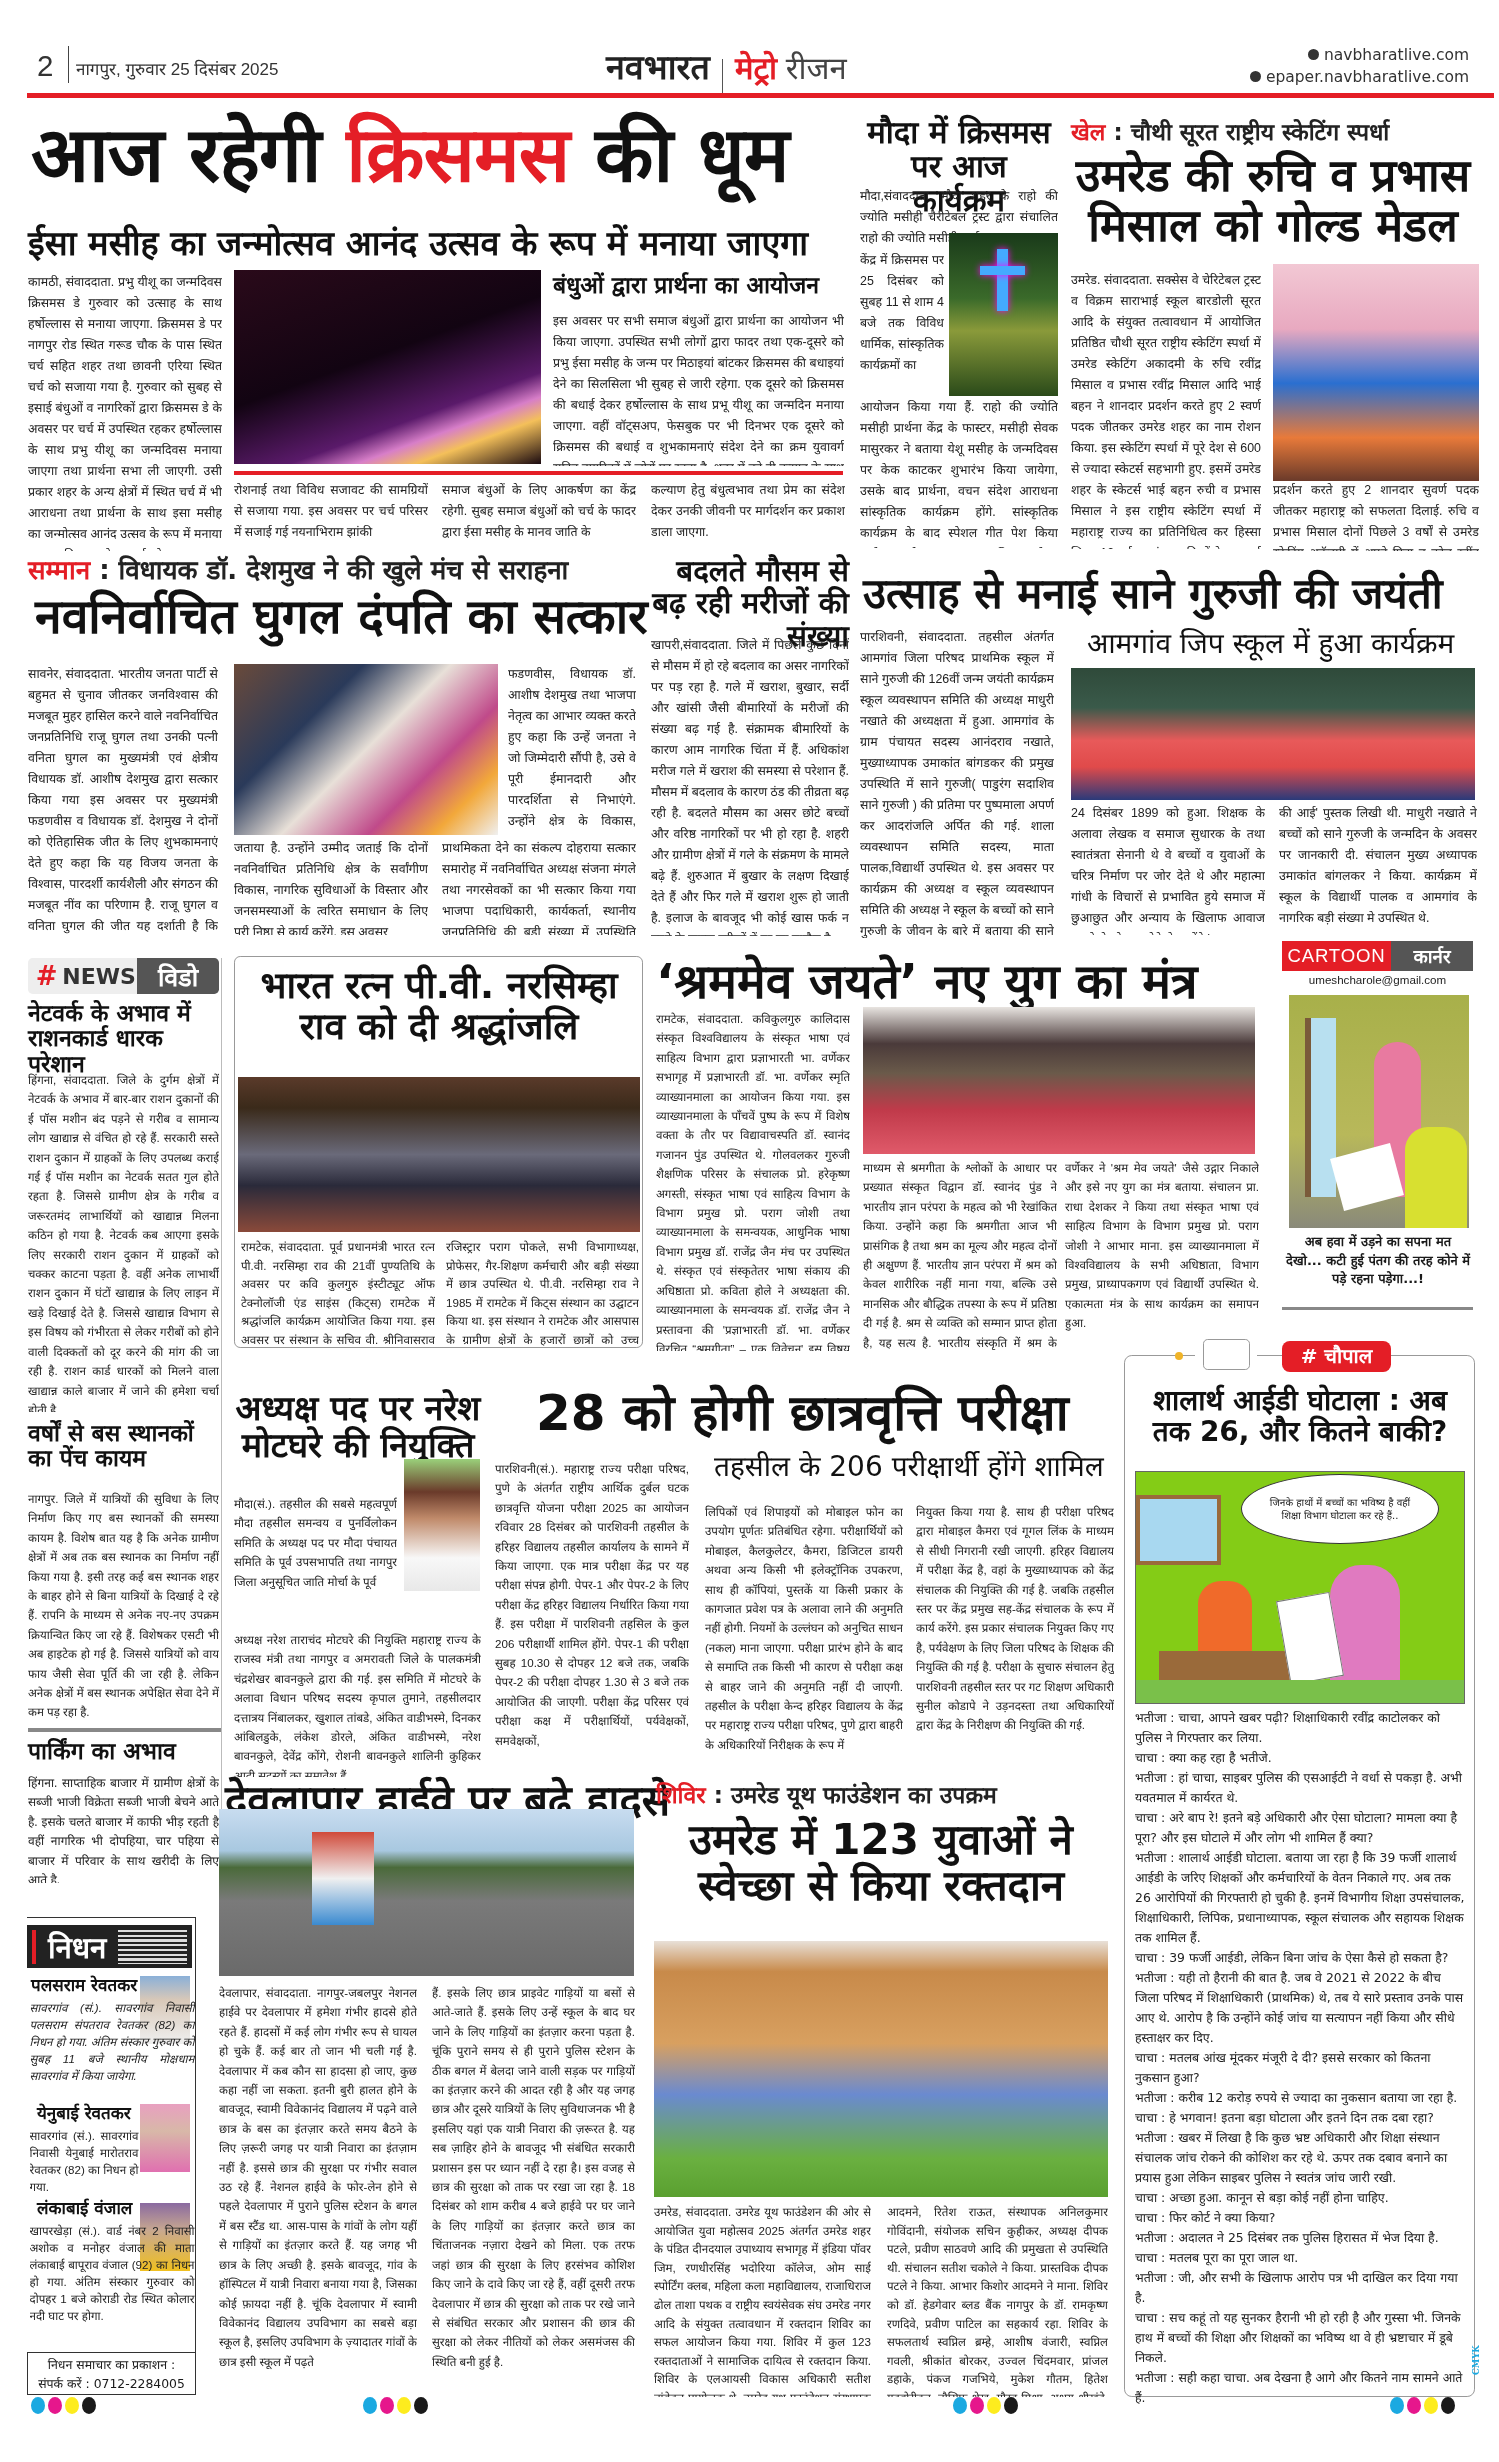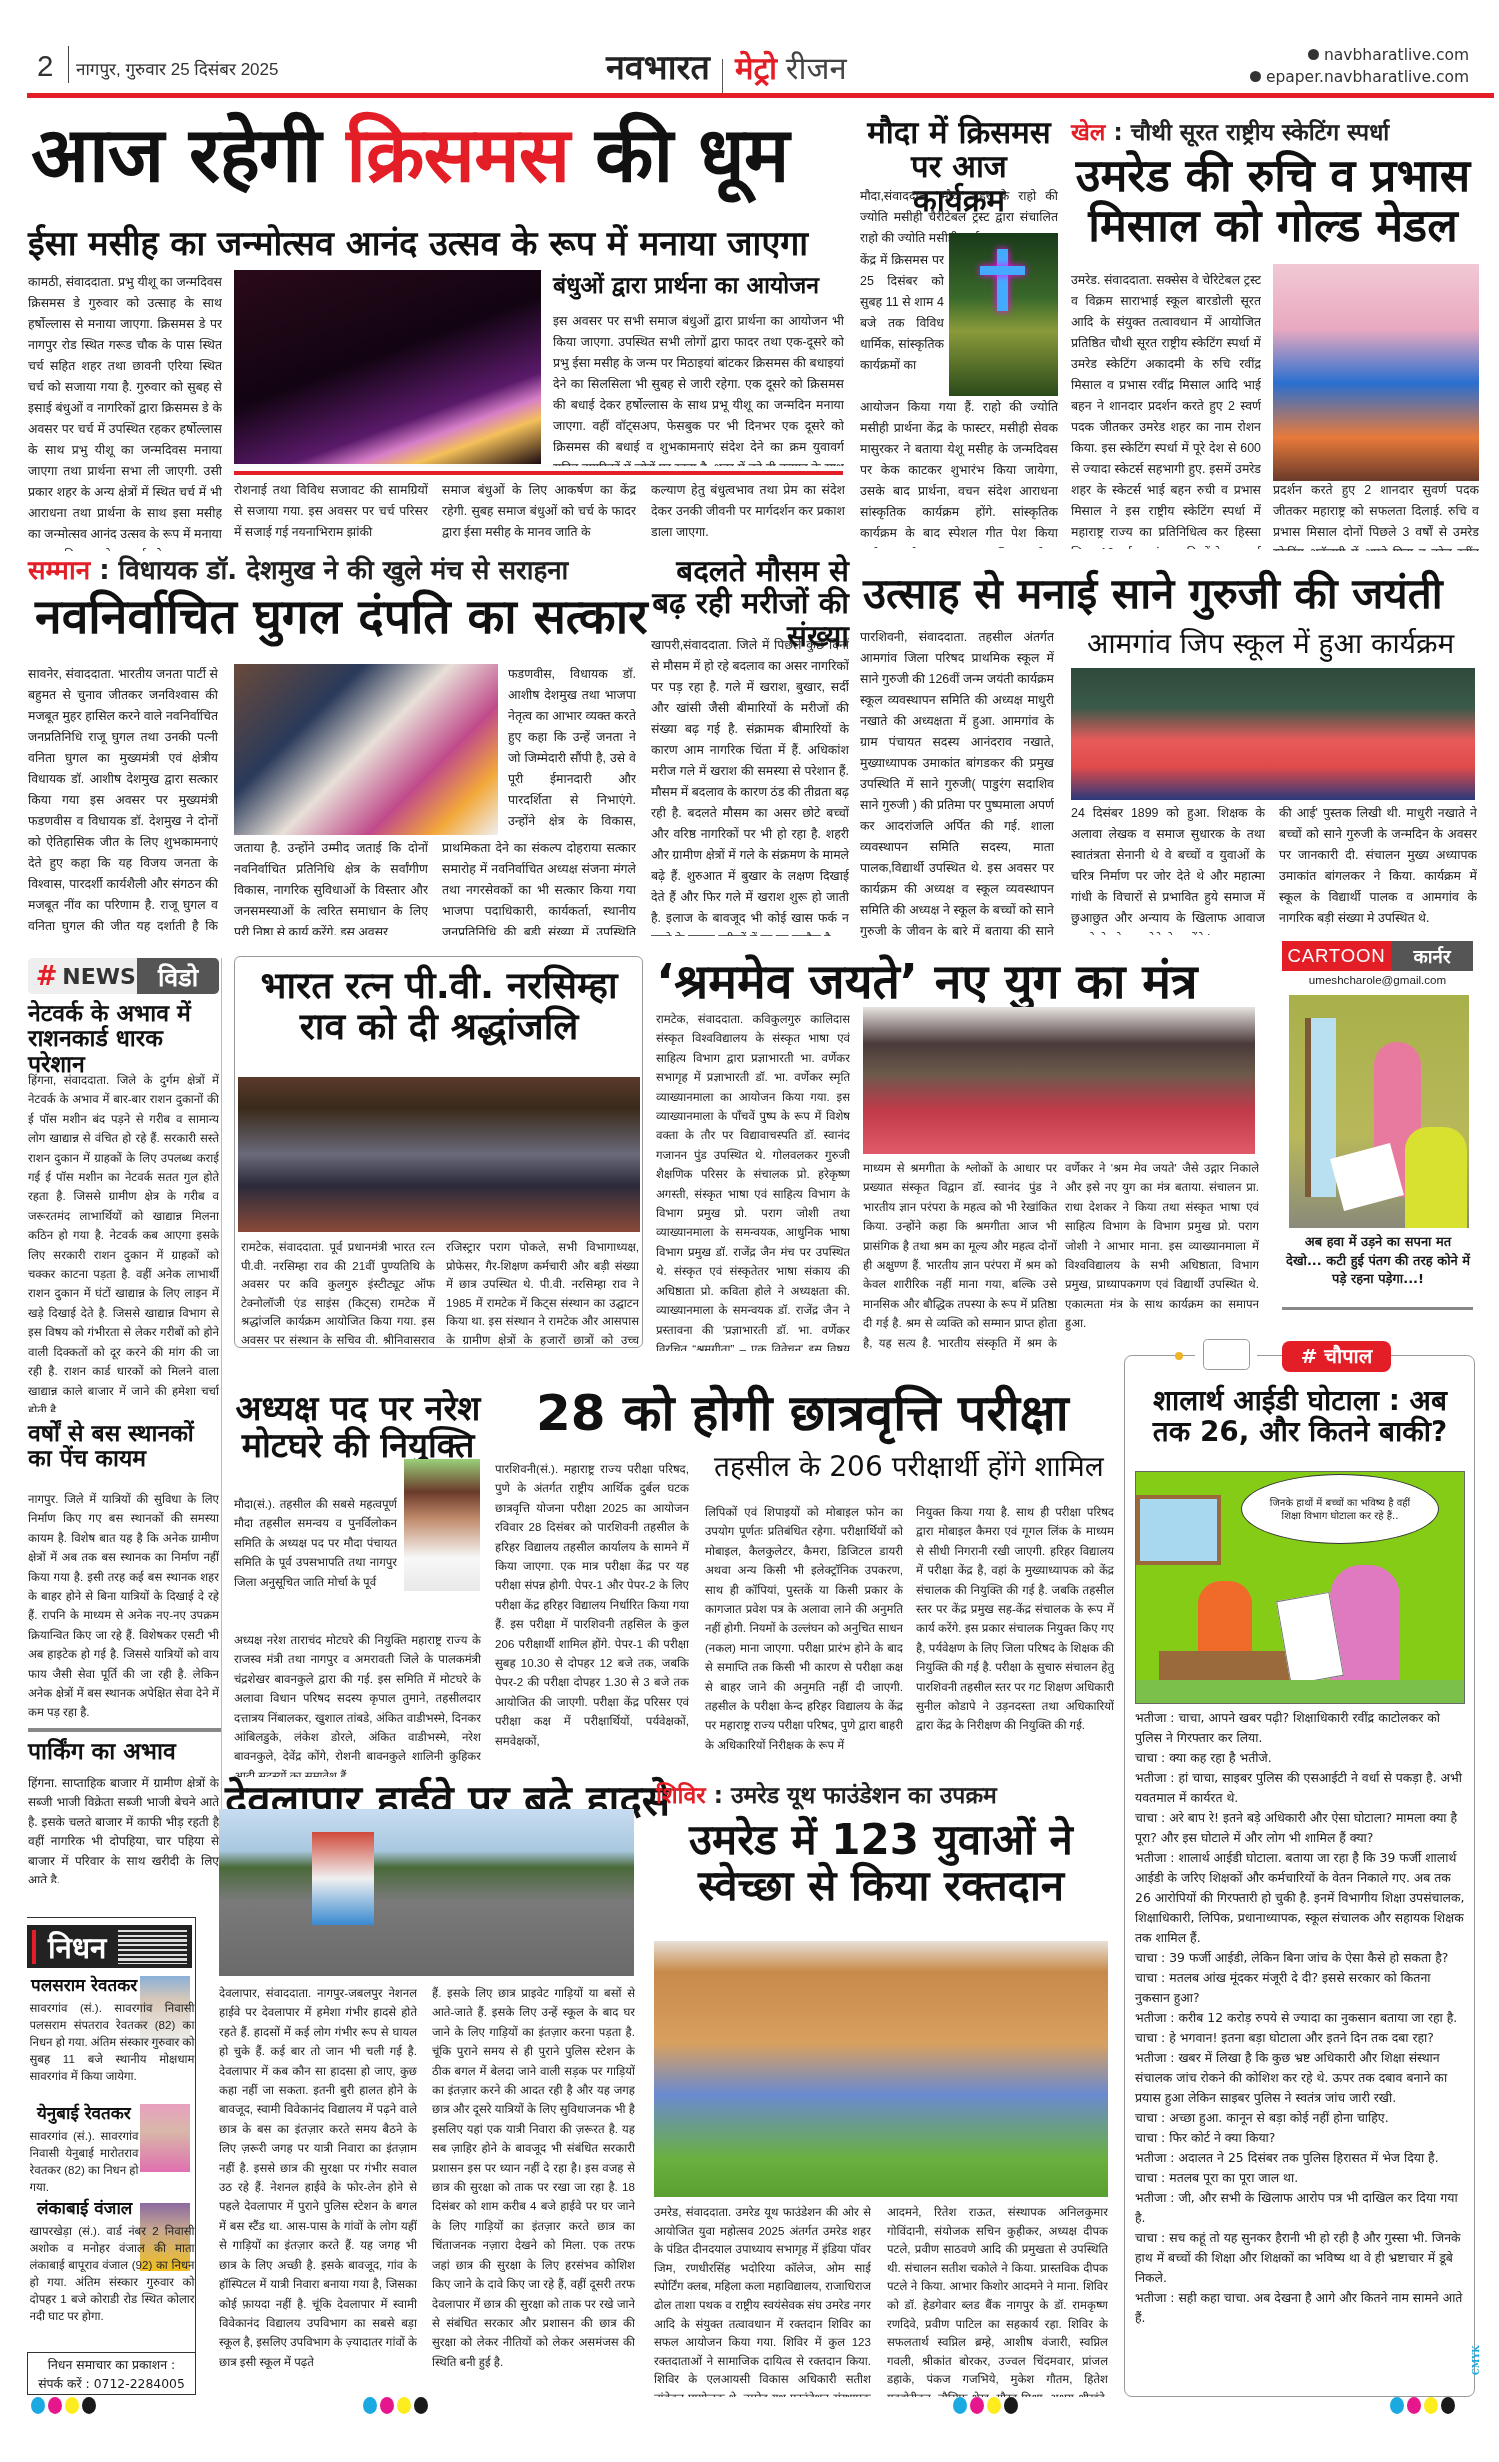--- a/index.html
+++ b/index.html
@@ -158,20 +158,21 @@
   <div style="position:absolute;left:147px;top:124px;width:54px;height:85px;background:#fff;border:0.8px solid #777;transform:rotate(-10deg);"></div>
   <div style="position:absolute;left:0;bottom:0;width:330px;height:23px;background:#7ac04a;"></div>
 </div>
 <div class="abs" style="left:1135px;top:1708px;width:330px;font-size:12.4px;line-height:20px;color:#222;">
   <div><span>भतीजा</span> : <span>चाचा, आपने खबर पढ़ी? शिक्षाधिकारी रवींद्र काटोलकर को पुलिस ने गिरफ्तार कर लिया.</span></div>
   <div><span>चाचा</span> : <span>क्या कह रहा है भतीजे.</span></div>
   <div><span>भतीजा</span> : <span>हां चाचा, साइबर पुलिस की एसआईटी ने वर्धा से पकड़ा है. अभी यवतमाल में कार्यरत थे.</span></div>
   <div><span>चाचा</span> : <span>अरे बाप रे! इतने बड़े अधिकारी और ऐसा घोटाला? मामला क्या है पूरा? और इस घोटाले में और लोग भी शामिल हैं क्या?</span></div>
   <div><span>भतीजा</span> : <span>शालार्थ आईडी घोटाला. बताया जा रहा है कि 39 फर्जी शालार्थ आईडी के जरिए शिक्षकों और कर्मचारियों के वेतन निकाले गए. अब तक 26 आरोपियों की गिरफ्तारी हो चुकी है. इनमें विभागीय शिक्षा उपसंचालक, शिक्षाधिकारी, लिपिक, प्रधानाध्यापक, स्कूल संचालक और सहायक शिक्षक तक शामिल हैं.</span></div>
   <div><span>चाचा</span> : <span>39 फर्जी आईडी, लेकिन बिना जांच के ऐसा कैसे हो सकता है?</span></div>
+  <div><span>भतीजा</span> : <span>यही तो हैरानी की बात है. जब वे 2021 से 2022 के बीच जिला परिषद में शिक्षाधिकारी (प्राथमिक) थे, तब ये सारे प्रस्ताव उनके पास आए थे. आरोप है कि उन्होंने कोई जांच या सत्यापन नहीं किया और सीधे हस्ताक्षर कर दिए.</span></div>
   <div><span>चाचा</span> : <span>मतलब आंख मूंदकर मंजूरी दे दी? इससे सरकार को कितना नुकसान हुआ?</span></div>
   <div><span>भतीजा</span> : <span>करीब 12 करोड़ रुपये से ज्यादा का नुकसान बताया जा रहा है.</span></div>
   <div><span>चाचा</span> : <span>हे भगवान! इतना बड़ा घोटाला और इतने दिन तक दबा रहा?</span></div>
   <div><span>भतीजा</span> : <span>खबर में लिखा है कि कुछ भ्रष्ट अधिकारी और शिक्षा संस्थान संचालक जांच रोकने की कोशिश कर रहे थे. ऊपर तक दबाव बनाने का प्रयास हुआ लेकिन साइबर पुलिस ने स्वतंत्र जांच जारी रखी.</span></div>
   <div><span>चाचा</span> : <span>अच्छा हुआ. कानून से बड़ा कोई नहीं होना चाहिए.</span></div>
   <div><span>चाचा</span> : <span>फिर कोर्ट ने क्या किया?</span></div>
   <div><span>भतीजा</span> : <span>अदालत ने 25 दिसंबर तक पुलिस हिरासत में भेज दिया है.</span></div>
   <div><span>चाचा</span> : <span>मतलब पूरा का पूरा जाल था.</span></div>
   <div><span>भतीजा</span> : <span>जी, और सभी के खिलाफ आरोप पत्र भी दाखिल कर दिया गया है.</span></div>
   <div><span>चाचा</span> : <span>सच कहूं तो यह सुनकर हैरानी भी हो रही है और गुस्सा भी. जिनके हाथ में बच्चों की शिक्षा और शिक्षकों का भविष्य था वे ही भ्रष्टाचार में डूबे निकले.</span></div>
@@ -190,21 +191,21 @@
 <div class="abs body-text" style="left:916px;top:1502px;width:198px;height:276px;overflow:hidden;font-size:11.6px;line-height:19.4px;">नियुक्त किया गया है. साथ ही परीक्षा परिषद द्वारा मोबाइल कैमरा एवं गूगल लिंक के माध्यम से सीधी निगरानी रखी जाएगी. हरिहर विद्यालय में परीक्षा केंद्र है, वहां के मुख्याध्यापक को केंद्र संचालक की नियुक्ति की गई है. जबकि तहसील स्तर पर केंद्र प्रमुख सह-केंद्र संचालक के रूप में कार्य करेंगे. इस प्रकार संचालक नियुक्त किए गए है, पर्यवेक्षण के लिए जिला परिषद के शिक्षक की नियुक्ति की गई है. परीक्षा के सुचारु संचालन हेतु पारशिवनी तहसील स्तर पर गट शिक्षण अधिकारी सुनील कोडापे ने उड़नदस्ता तथा अधिकारियों द्वारा केंद्र के निरीक्षण की नियुक्ति की गई.</div>
 
 <div class="abs" style="left:27px;top:1917px;width:169px;height:439px;border-right:0.8px solid #333;border-top:0.8px solid #333;"></div>
 <div class="abs" style="left:27px;top:1925px;width:165px;height:43px;background:#222;display:flex;align-items:center;">
   <div style="width:3.9px;height:34px;background:#e41e26;margin-left:4.7px;"></div>
   <span style="color:#fff;font-size:29.5px;font-weight:bold;margin-left:12.4px;">निधन</span>
   <div style="flex:1;height:34px;margin:0 4.7px 0 11px;background:repeating-linear-gradient(180deg,#ddd 0 2.3px,#222 2.3px 4.7px);"></div>
 </div>
 <div class="abs hl" style="left:31px;top:1976px;font-size:17px;">पलसराम रेवतकर</div>
 <div class="abs photo" style="left:140px;top:1976px;width:50px;height:68px;background:linear-gradient(180deg,#8ab0d8 0%,#d8c8b8 35%,#f0f0f0 100%);"></div>
-<div class="abs body-text" style="left:29.5px;top:1999px;width:165px;height:105px;overflow:hidden;font-size:11.6px;line-height:17px;text-indent:0;">सावरगांव (सं.). सावरगांव निवासी पलसराम संपतराव रेवतकर (82) का निधन हो गया. अंतिम संस्कार गुरुवार को सुबह 11 बजे स्थानीय मोक्षधाम सावरगांव में किया जायेगा.</div>
+<div class="abs body-text" style="left:29.5px;top:1999px;width:165px;height:105px;overflow:hidden;font-size:11.6px;line-height:17px;text-indent:0;font-style:italic;">सावरगांव (सं.). सावरगांव निवासी पलसराम संपतराव रेवतकर (82) का निधन हो गया. अंतिम संस्कार गुरुवार को सुबह 11 बजे स्थानीय मोक्षधाम सावरगांव में किया जायेगा.</div>
 <div class="abs hl" style="left:37px;top:2104px;font-size:17px;">येनुबाई रेवतकर</div>
 <div class="abs photo" style="left:140px;top:2104px;width:50px;height:68px;background:linear-gradient(180deg,#e8a0c0 0%,#d8b8a8 40%,#e070b0 100%);"></div>
 <div class="abs body-text" style="left:29.5px;top:2127px;width:109px;height:78px;overflow:hidden;font-size:11.6px;line-height:17px;">सावरगांव (सं.). सावरगांव निवासी येनुबाई मारोतराव रेवतकर (82) का निधन हो गया.</div>
 <div class="abs hl" style="left:37px;top:2199px;font-size:17px;">लंकाबाई वंजाल</div>
 <div class="abs photo" style="left:140px;top:2203px;width:50px;height:68px;background:linear-gradient(180deg,#8a6aa0 0%,#c8a890 40%,#f0c020 100%);"></div>
 <div class="abs body-text" style="left:29.5px;top:2222px;width:165px;height:116px;overflow:hidden;font-size:11.6px;line-height:17px;">खापरखेड़ा (सं.). वार्ड नंबर 2 निवासी अशोक व मनोहर वंजाल की माता लंकाबाई बापूराव वंजाल (92) का निधन हो गया. अंतिम संस्कार गुरुवार को दोपहर 1 बजे कोराडी रोड स्थित कोलार नदी घाट पर होगा.</div>
 <div class="abs" style="left:27px;top:2352px;width:169px;height:43px;border:0.8px solid #333;text-align:center;font-size:12.4px;line-height:19.4px;padding-top:1.6px;">
   <div>निधन समाचार का प्रकाशन :</div>
   <div>संपर्क करें : 0712-2284005</div>
 </div>

